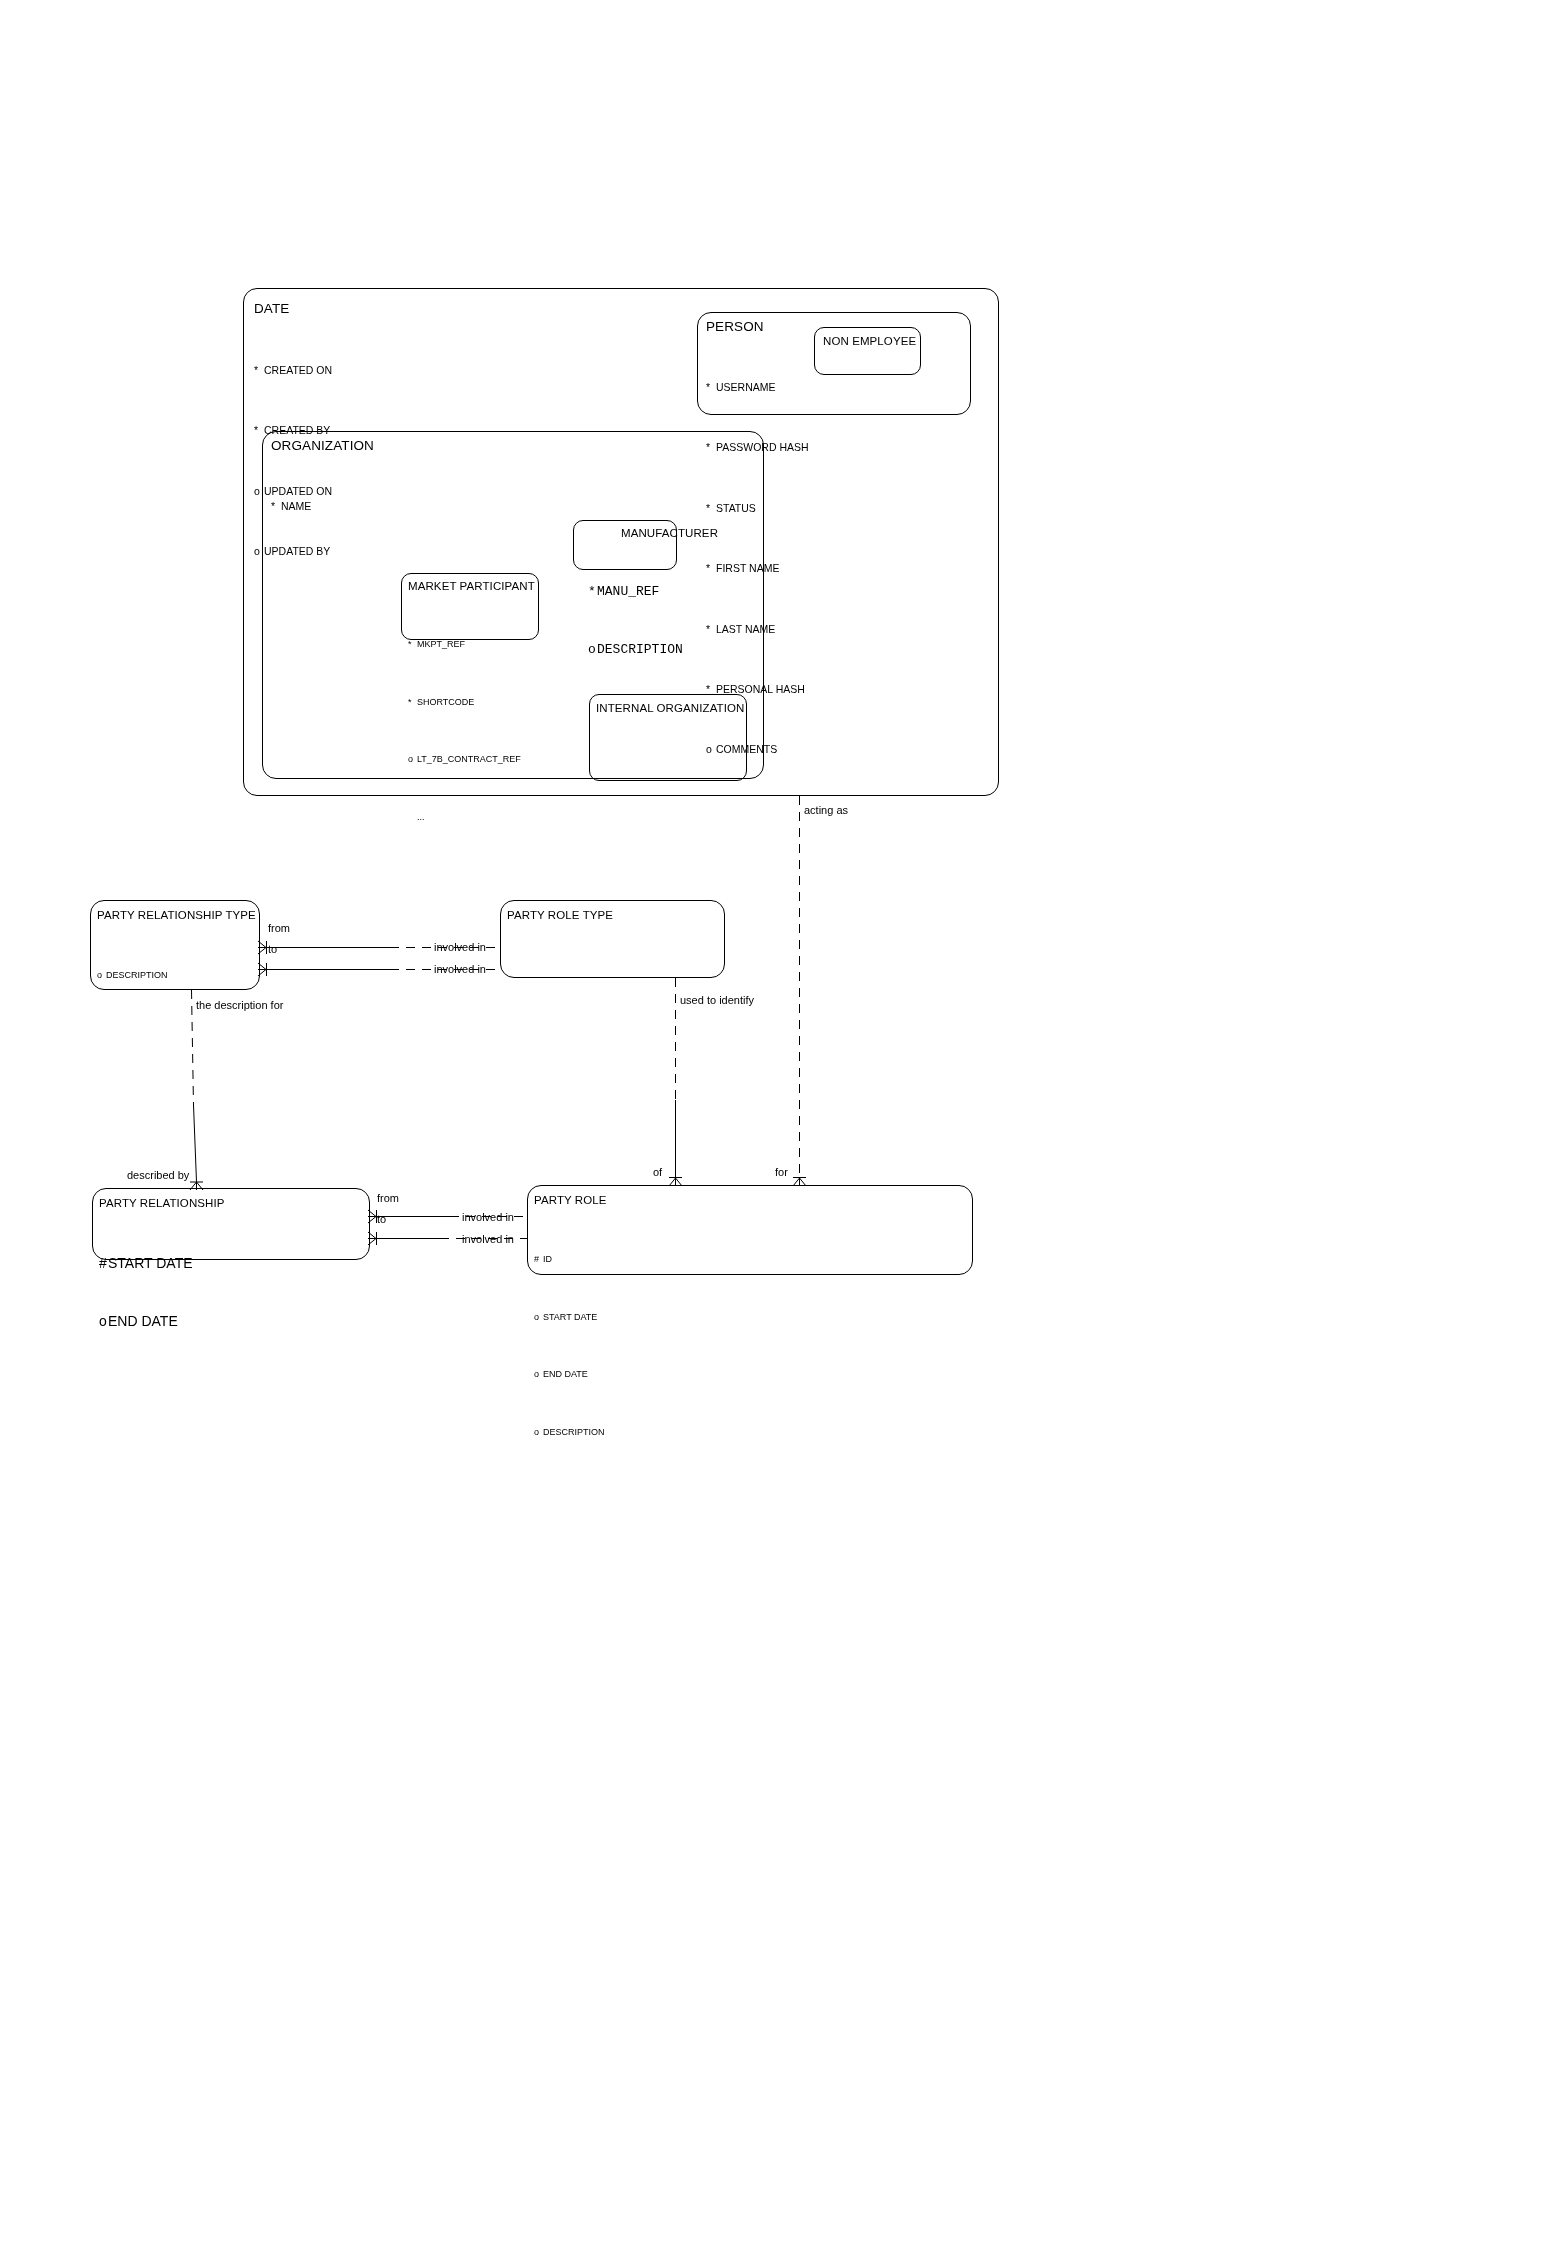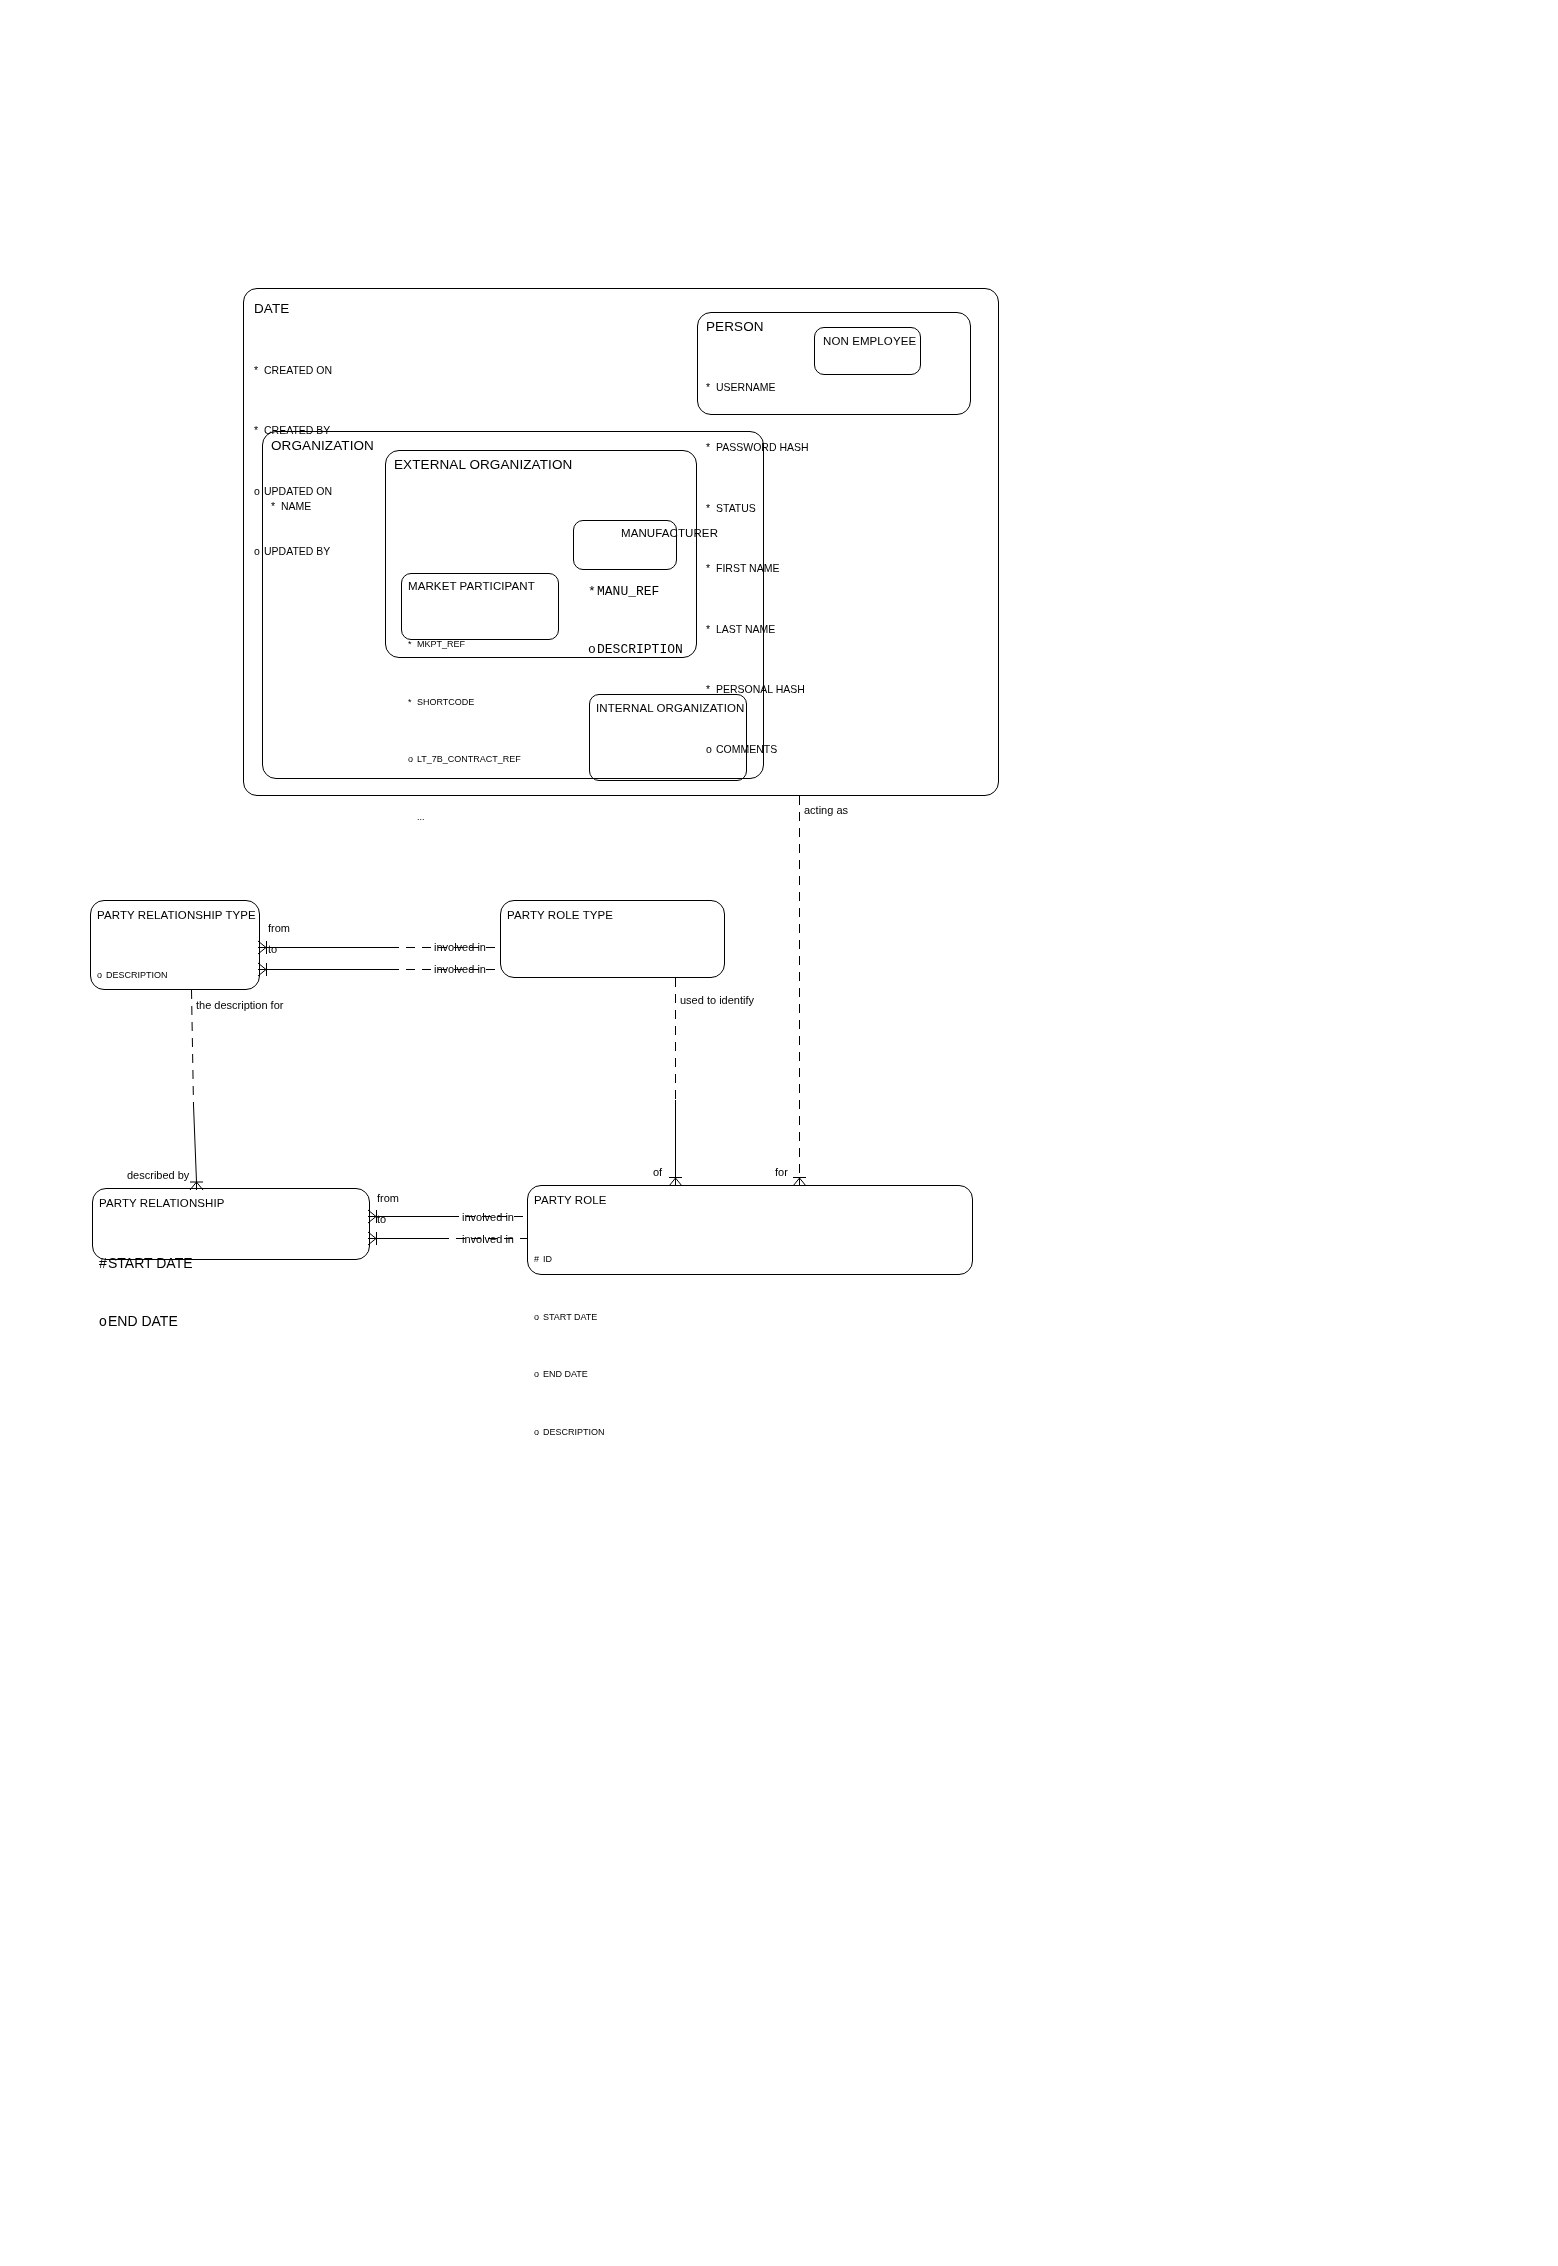--- a/index.html
+++ b/index.html
@@ -99,33 +99,30 @@
     <div class="ent-title" style="left:8px; top:6px; font-size:11.5px;">NON EMPLOYEE</div>
   </div>
 
   <div class="entity" style="left:262px; top:431px; width:502px; height:348px;">
     <div class="ent-title" style="left:8px; top:6px;">ORGANIZATION</div>
     <div class="attrs" style="left:8px; top:21px;">
       <span class="attr"><span class="mark">*</span><span>NAME</span></span>
     </div>
   </div>
 
-  <div class="entity" style="left:385px; top:450px; width:312px; height:208px;">
-    <div class="ent-title" style="left:8px; top:6px;">EXTERNAL ORGANIZATION</div>
-  </div>
 
   <div class="entity" style="left:573px; top:520px; width:104px; height:50px; border-radius:10px;">
     <div class="ent-title" style="left:6px; top:5px; font-size:11.5px;padding-left:41px;">MANUFACTURER</div>
     <div class="attrs" style="left:14px; top:19px; font-size:13px; line-height:12px;font-family:Liberation Mono, monospace;">
       <span class="attr"><span class="mark" style="width:9px;">*</span><span>MANU_REF</span></span>
       <span class="attr"><span class="mark" style="width:9px;">o</span><span>DESCRIPTION</span></span>
     </div>
   </div>
 
-  <div class="entity" style="left:401px; top:573px; width:158px; height:67px; border-radius:10px;">
+  <div class="entity" style="left:401px; top:573px; width:138px; height:67px; border-radius:10px;">
     <div class="ent-title" style="left:6px; top:5px; font-size:11.5px;">MARKET PARTICIPANT</div>
     <div class="attrs" style="left:6px; top:19px; font-size:9px; line-height:11.5px;">
       <span class="attr"><span class="mark" style="width:9px;">*</span><span>MKPT_REF</span></span>
       <span class="attr"><span class="mark" style="width:9px;">*</span><span>SHORTCODE</span></span>
       <span class="attr"><span class="mark" style="width:9px;">o</span><span>LT_7B_CONTRACT_REF</span></span>
       <span class="attr"><span class="mark" style="width:9px;"></span><span>...</span></span>
     </div>
   </div>
 
   <div class="entity" style="left:589px; top:694px; width:158px; height:87px; border-radius:10px;">

